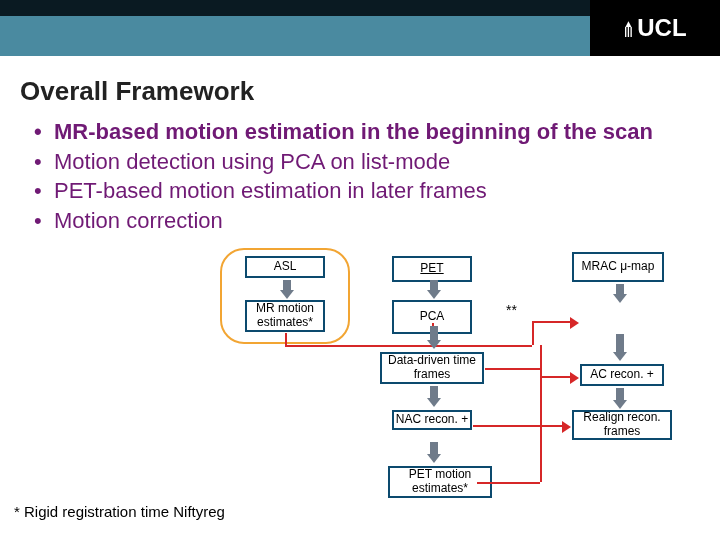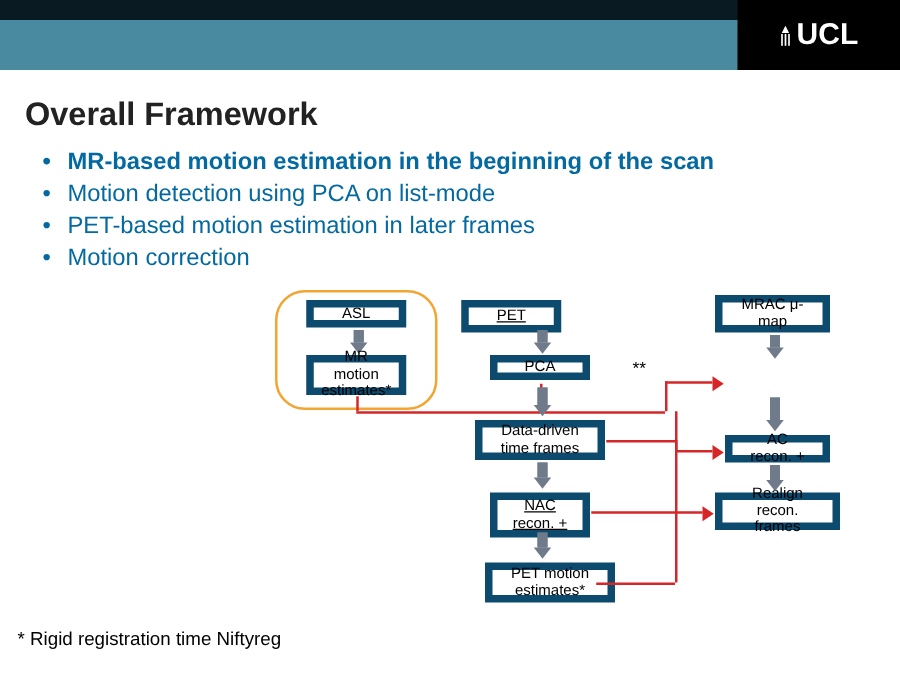--- a/index.html
+++ b/index.html
@@ -33,40 +33,40 @@
     text-align: center;
   }
   .slide-title {
     font-size: 26px;
     font-weight: 700;
     color: #222;
     padding: 20px 20px 10px 20px;
   }
   .bullets {
     padding: 0 28px 0 28px;
-    font-size: 19px;
-    color: #0369a1;
+    font-size: 22px;
+    color: #701a75;
     line-height: 1.35;
   }
   .bullets li { list-style: none; position: relative; padding-left: 26px; }
   .bullets li::before { content: "•"; position: absolute; left: 6px; top: 0; }
   .bullets li.strong { font-weight: 700; }
 
   .diagram {
     position: relative;
     width: 100%;
     height: 300px;
   }
   .box {
     position: absolute;
     font-size: 12px;
     text-align: center;
     background: #fff;
-    border: 6px solid #0c4a6e;
-    padding: 4px 12px;
+    border: 2px solid #0c4a6e;
+    padding: 4px 0;
     display: flex;
     align-items: center;
     justify-content: center;
     line-height: 1.15;
   }
   .arrow-v {
     position: absolute;
     width: 0;
     border-left: 4px solid #6f7b8a;
     border-right: 4px solid #6f7b8a;
@@ -137,48 +137,48 @@
   <li>Motion detection using PCA on list-mode</li>
   <li>PET-based motion estimation in later frames</li>
   <li>Motion correction</li>
 </ul>
 
 <div class="diagram">
 
   <div class="ring" style="left:220px; top:12px; width:130px; height:96px;"></div>
 
   <div class="box" style="left:245px; top:20px; width:80px; height:22px;">ASL</div>
-  <div class="box" style="left:369px; top:20px; width:80px; height:26px;text-decoration:underline;">PET</div>
+  <div class="box" style="left:392px; top:20px; width:80px; height:26px;text-decoration:underline;">PET</div>
   <div class="box" style="left:572px; top:16px; width:92px; height:30px;">MRAC μ-map</div>
 
   <div class="arrow-v" style="left:283px; top:44px; height:10px;"></div>
   <div class="arrow-v" style="left:430px; top:44px; height:10px;"></div>
   <div class="arrow-v" style="left:616px; top:48px; height:10px;"></div>
 
   <div class="box" style="left:245px; top:64px; width:80px; height:32px;">MR motion estimates*</div>
-  <div class="box" style="left:392px; top:64px; width:80px; height:15px;">PCA</div>
+  <div class="box" style="left:392px; top:64px; width:80px; height:34px;">PCA</div>
 
   <span class="asterisks" style="left:506px; top:66px;">**</span>
 
   <div class="red-line-v" style="left:285px; top:97px; height:12px;"></div>
   <div class="red-line-h" style="left:285px; top:109px; width:247px;"></div>
   <div class="red-line-v" style="left:432px; top:87px; height:22px;"></div>
   <div class="red-line-v" style="left:532px; top:85px; height:24px;"></div>
   <div class="red-line-h red-arrow-r" style="left:532px; top:85px; width:38px;"></div>
 
   <div class="arrow-v" style="left:430px; top:90px; height:14px;"></div>
 
   <div class="box" style="left:380px; top:116px; width:104px; height:32px;">Data-driven time frames</div>
 
   <div class="box" style="left:580px; top:128px; width:84px; height:22px;text-align:center;">AC recon. +</div>
   <div class="arrow-v" style="left:616px; top:98px; height:18px;"></div>
 
   <div class="arrow-v" style="left:430px; top:150px; height:12px;"></div>
 
-  <div class="box" style="left:392px; top:174px; width:80px; height:36px;text-decoration:underline;">NAC recon. +</div>
+  <div class="box" style="left:392px; top:174px; width:80px; height:20px;">NAC recon. +</div>
 
   <div class="box" style="left:572px; top:174px; width:100px; height:30px;">Realign recon. frames</div>
   <div class="arrow-v" style="left:616px; top:152px; height:12px;"></div>
 
   <div class="red-line-h" style="left:485px; top:132px; width:55px;"></div>
   <div class="red-line-v" style="left:540px; top:132px; height:8px;"></div>
   <div class="red-line-h red-arrow-r" style="left:540px; top:140px; width:30px;"></div>
 
   <div class="red-line-h" style="left:473px; top:189px; width:67px;"></div>
   <div class="red-line-h red-arrow-r" style="left:540px; top:189px; width:22px;"></div>

